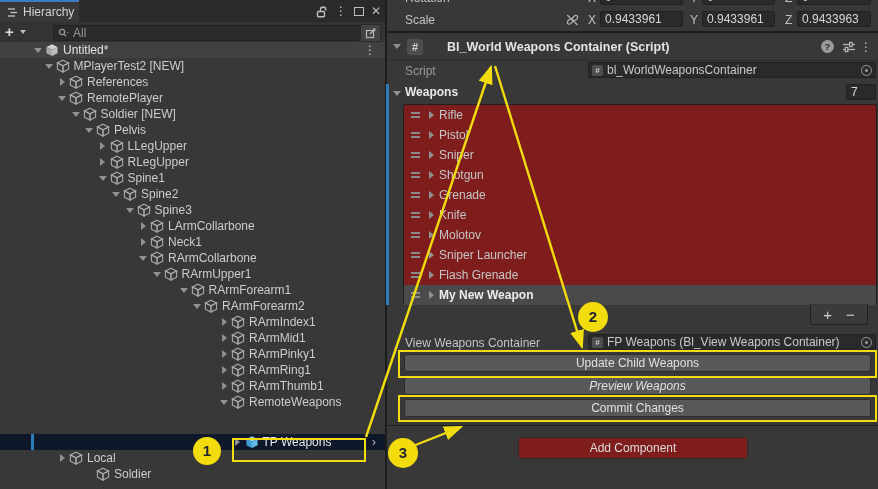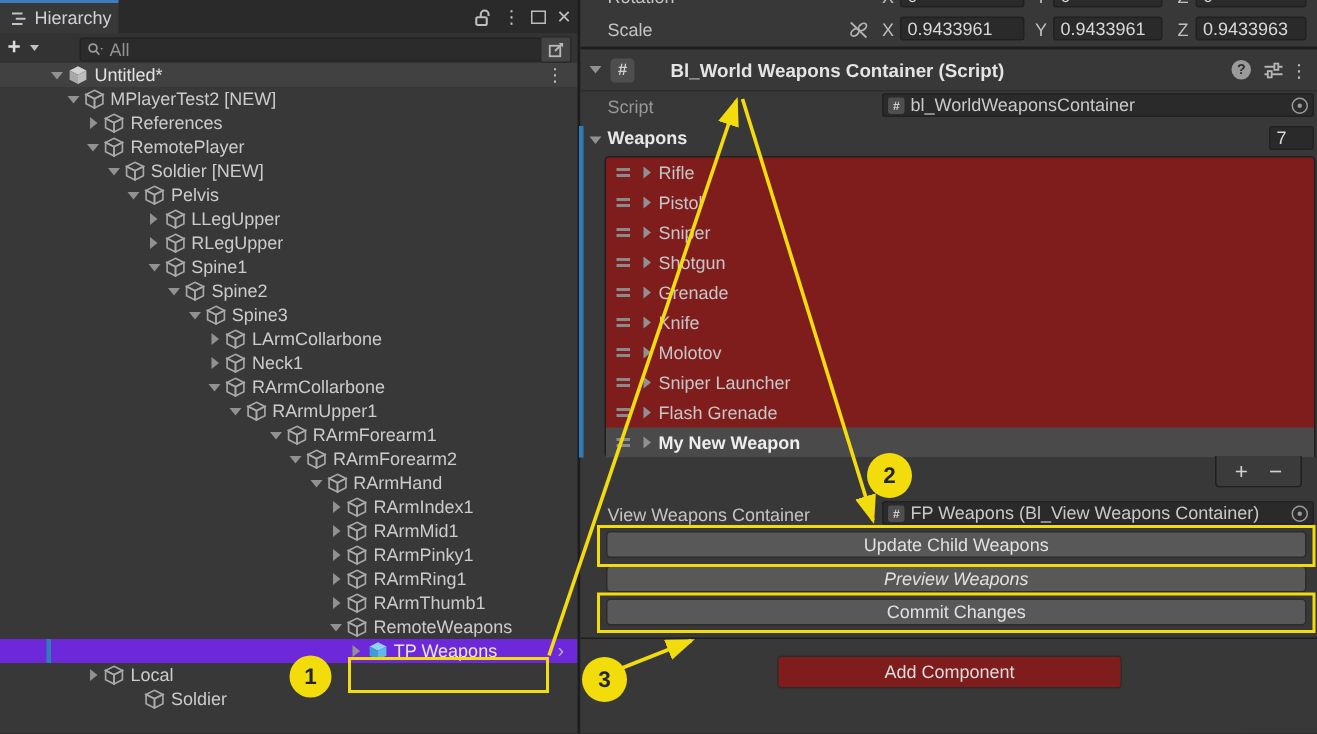--- a/index.html
+++ b/index.html
@@ -19,21 +19,21 @@
   #hier-toolbar{left:0;top:22px;width:385px;height:20px;background:#333333;border-bottom:1px solid #232323;}
   #create-btn{left:5px;top:1px;color:#dcdcdc;font-size:15px;font-weight:bold;line-height:18px;}
   #create-caret{left:20px;top:8px;width:0;height:0;border-left:3.5px solid transparent;border-right:3.5px solid transparent;border-top:4px solid #c0c0c0;}
   #searchbox{left:53px;top:3px;width:302px;height:14px;background:#2b2b2b;border:1px solid #232323;border-radius:2px;
              display:flex;align-items:center;gap:3px;padding-left:4px;color:#929292;}
   #pickwin{left:360px;top:2px;width:19px;height:16px;background:#434343;border:1px solid #2a2a2a;border-radius:2px;
            display:flex;align-items:center;justify-content:center;}
   #scene-row{left:0;top:42px;width:385px;height:16px;background:#414141;display:flex;align-items:center;color:#e2e2e2;}
   #tree{left:0;top:58px;width:385px;height:431px;}
   .trow{position:relative;height:16px;display:flex;align-items:center;white-space:nowrap;color:#cccccc;}
-  .trow.sel{background:#6d28d9;color:#e6e6e6;}
+  .trow.sel{background:#0f172a;color:#e6e6e6;margin-top:24px;}
   .selbar{position:absolute;left:31px;top:0;width:3px;height:16px;background:#2e7cb8;}
   .tri{width:10px;height:10px;display:inline-flex;align-items:center;justify-content:center;flex:0 0 10px;margin-right:2px;}
   .tri.down i{width:0;height:0;border-left:4px solid transparent;border-right:4px solid transparent;border-top:5px solid #919191;}
   .tri.right i{width:0;height:0;border-top:4px solid transparent;border-bottom:4px solid transparent;border-left:5px solid #919191;}
   .gicon{flex:0 0 14px;width:14px;height:14px;margin-right:4px;display:inline-block;}
   .chev{position:absolute;right:9px;top:0;color:#b4b4b4;font-size:13px;line-height:16px;}
 
   
   #split{left:385px;top:0;width:2px;height:489px;background:#1d1d1d;}
 
@@ -347,33 +347,20 @@
           <svg class="gicon" viewBox="0 0 14 14">
             <g fill="none" stroke="#a9a9a9" stroke-width="1.1">
               <polygon points="7,1.2 12.6,4 7,6.8 1.4,4"></polygon>
               <polygon points="1.4,4 7,6.8 7,13 1.4,10.2"></polygon>
               <polygon points="12.6,4 7,6.8 7,13 12.6,10.2"></polygon>
             </g>
           </svg>
           <span>RArmForearm2</span>
         </div>
         <div class="trow">
-          <span class="tri down" style="margin-left:205.5px">
-            <i></i>
-          </span>
-          <svg class="gicon" viewBox="0 0 14 14">
-            <g fill="none" stroke="#a9a9a9" stroke-width="1.1">
-              <polygon points="7,1.2 12.6,4 7,6.8 1.4,4"></polygon>
-              <polygon points="1.4,4 7,6.8 7,13 1.4,10.2"></polygon>
-              <polygon points="12.6,4 7,6.8 7,13 12.6,10.2"></polygon>
-            </g>
-          </svg>
-          <span>RArmHand</span>
-        </div>
-        <div class="trow">
           <span class="tri right" style="margin-left:219px">
             <i></i>
           </span>
           <svg class="gicon" viewBox="0 0 14 14">
             <g fill="none" stroke="#a9a9a9" stroke-width="1.1">
               <polygon points="7,1.2 12.6,4 7,6.8 1.4,4"></polygon>
               <polygon points="1.4,4 7,6.8 7,13 1.4,10.2"></polygon>
               <polygon points="12.6,4 7,6.8 7,13 12.6,10.2"></polygon>
             </g>
           </svg>

